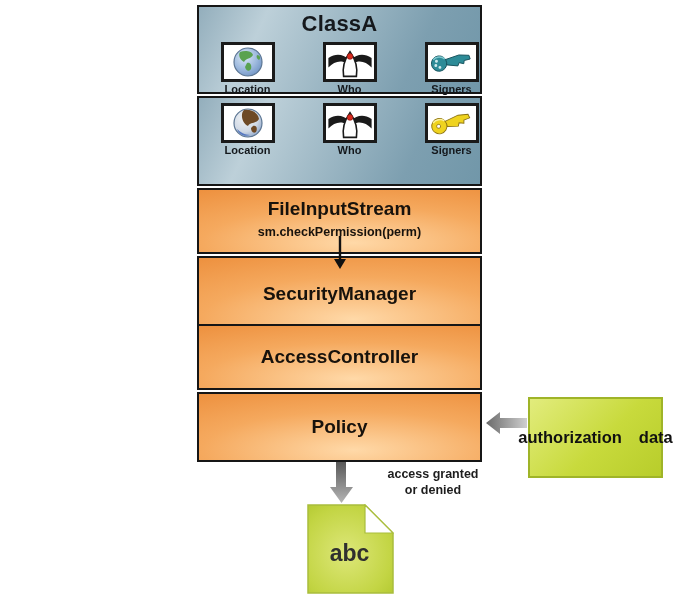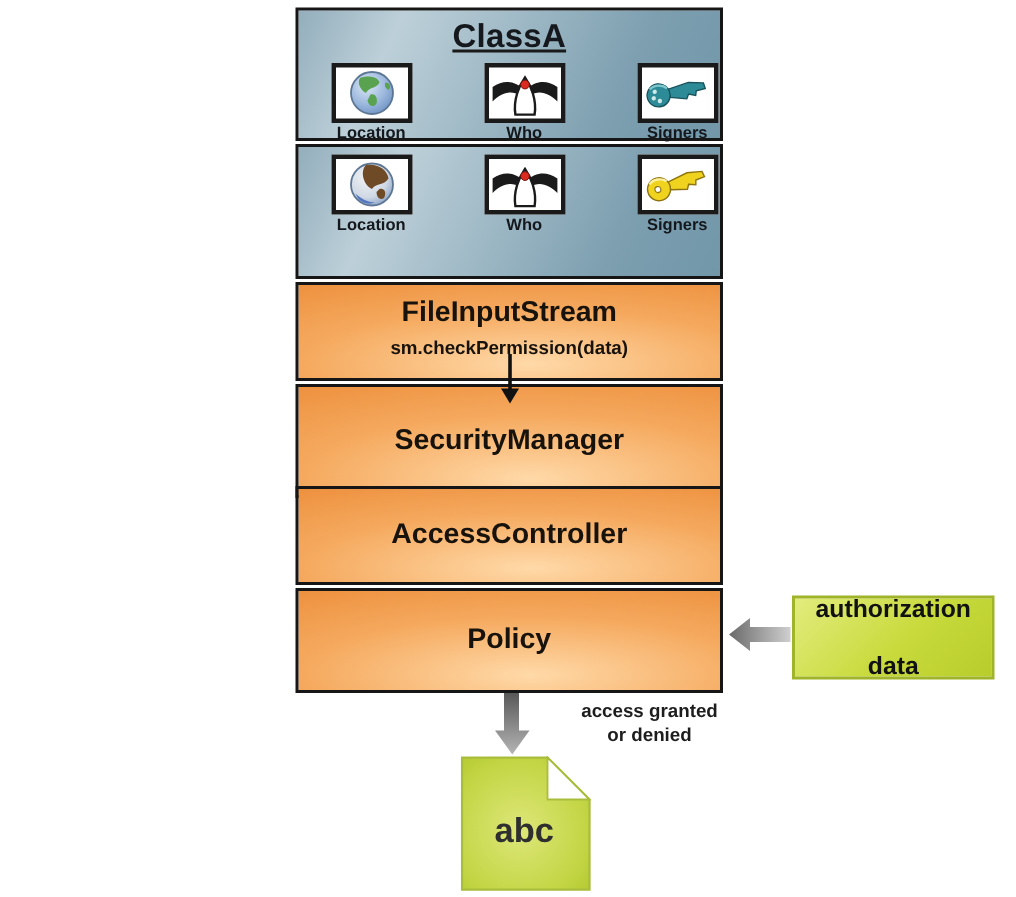--- a/index.html
+++ b/index.html
@@ -22,44 +22,44 @@
   .icon-label{font-size:11px;font-weight:600;color:#14181c;margin-top:1px;}
   .orange-box{
     background:radial-gradient(ellipse 120% 130% at 55% 85%, #ffd9a8 0%, #f5a95e 45%, #ec8d3a 85%);
     display:flex;flex-direction:column;align-items:center;justify-content:center;
   }
   .stack-title{font-size:19px;font-weight:700;color:#17120c;}
   .stack-sub{font-size:12.5px;font-weight:700;color:#17120c;margin-top:5px;}
   .fis{justify-content:flex-start;}
   .fis .stack-title{margin-top:8px;}
   .auth-box{
-    position:absolute;left:528px;top:397px;width:135px;height:56px;box-sizing:border-box;
+    position:absolute;left:528px;top:397px;width:135px;height:81px;box-sizing:border-box;
     border:2px solid #9fb428;
     background:linear-gradient(135deg,#e2ec7d 0%,#c8da3c 55%,#b8cd2b 100%);
-    display:flex;flex-direction:column;align-items:center;justify-content:center;
+    display:flex;flex-direction:row;align-items:center;justify-content:center;
     font-size:16.5px;font-weight:700;color:#111;line-height:1.25;gap:17px;
   }
   .granted-label{
     position:absolute;left:368px;top:466px;width:130px;text-align:center;
     font-size:12.5px;font-weight:600;color:#1d1d1d;line-height:1.3;
   }
   .doc{position:absolute;left:307px;top:504px;width:87px;height:90px;}
   .doc-label{
     position:absolute;left:0;right:14px;top:36px;text-align:center;
     font-size:23px;font-weight:600;color:#2f2f2f;margin-left:12px;
   }
   .abs{position:absolute;}
   svg{display:block;}
 </style>
 </head>
 <body>
 
 <div id="canvas">
 
-  <div class="box class-box" style="top:5px;height:89px;text-decoration:underline;">
+  <div class="box class-box" style="top:5px;height:89px;">
     <div class="class-title">ClassA</div>
     <div class="icon-row">
       <div class="icon-group">
         <div class="icon-frame">
           <svg width="44" height="32" viewBox="0 0 44 32">
             <defs>
               <radialGradient id="oceanA" cx="38%" cy="32%" r="75%">
                 <stop offset="0%" stop-color="#dbe8f5"></stop>
                   <stop offset="60%" stop-color="#9cb8dd"></stop>
                   <stop offset="100%" stop-color="#6f93c4"></stop>
@@ -144,21 +144,21 @@
             </g>
           </svg>
         </div>
         <div class="icon-label">Signers</div>
       </div>
     </div>
   </div>
 
   <div class="box orange-box fis" style="top:188px;height:66px;">
     <div class="stack-title">FileInputStream</div>
-    <div class="stack-sub">sm.checkPermission(data)</div>
+    <div class="stack-sub">sm.checkPermission(perm)</div>
   </div>
 
   <svg class="abs" style="left:331px;top:236px;z-index:5;" width="18" height="34" viewBox="0 0 18 34">
     <line x1="9" y1="0" x2="9" y2="24" stroke="#111" stroke-width="2.4"></line>
     <polygon points="3,23 15,23 9,33" fill="#111"></polygon>
   </svg>
 
   <div class="box orange-box" style="top:256px;height:76px;">
     <div class="stack-title">SecurityManager</div>
   </div>

